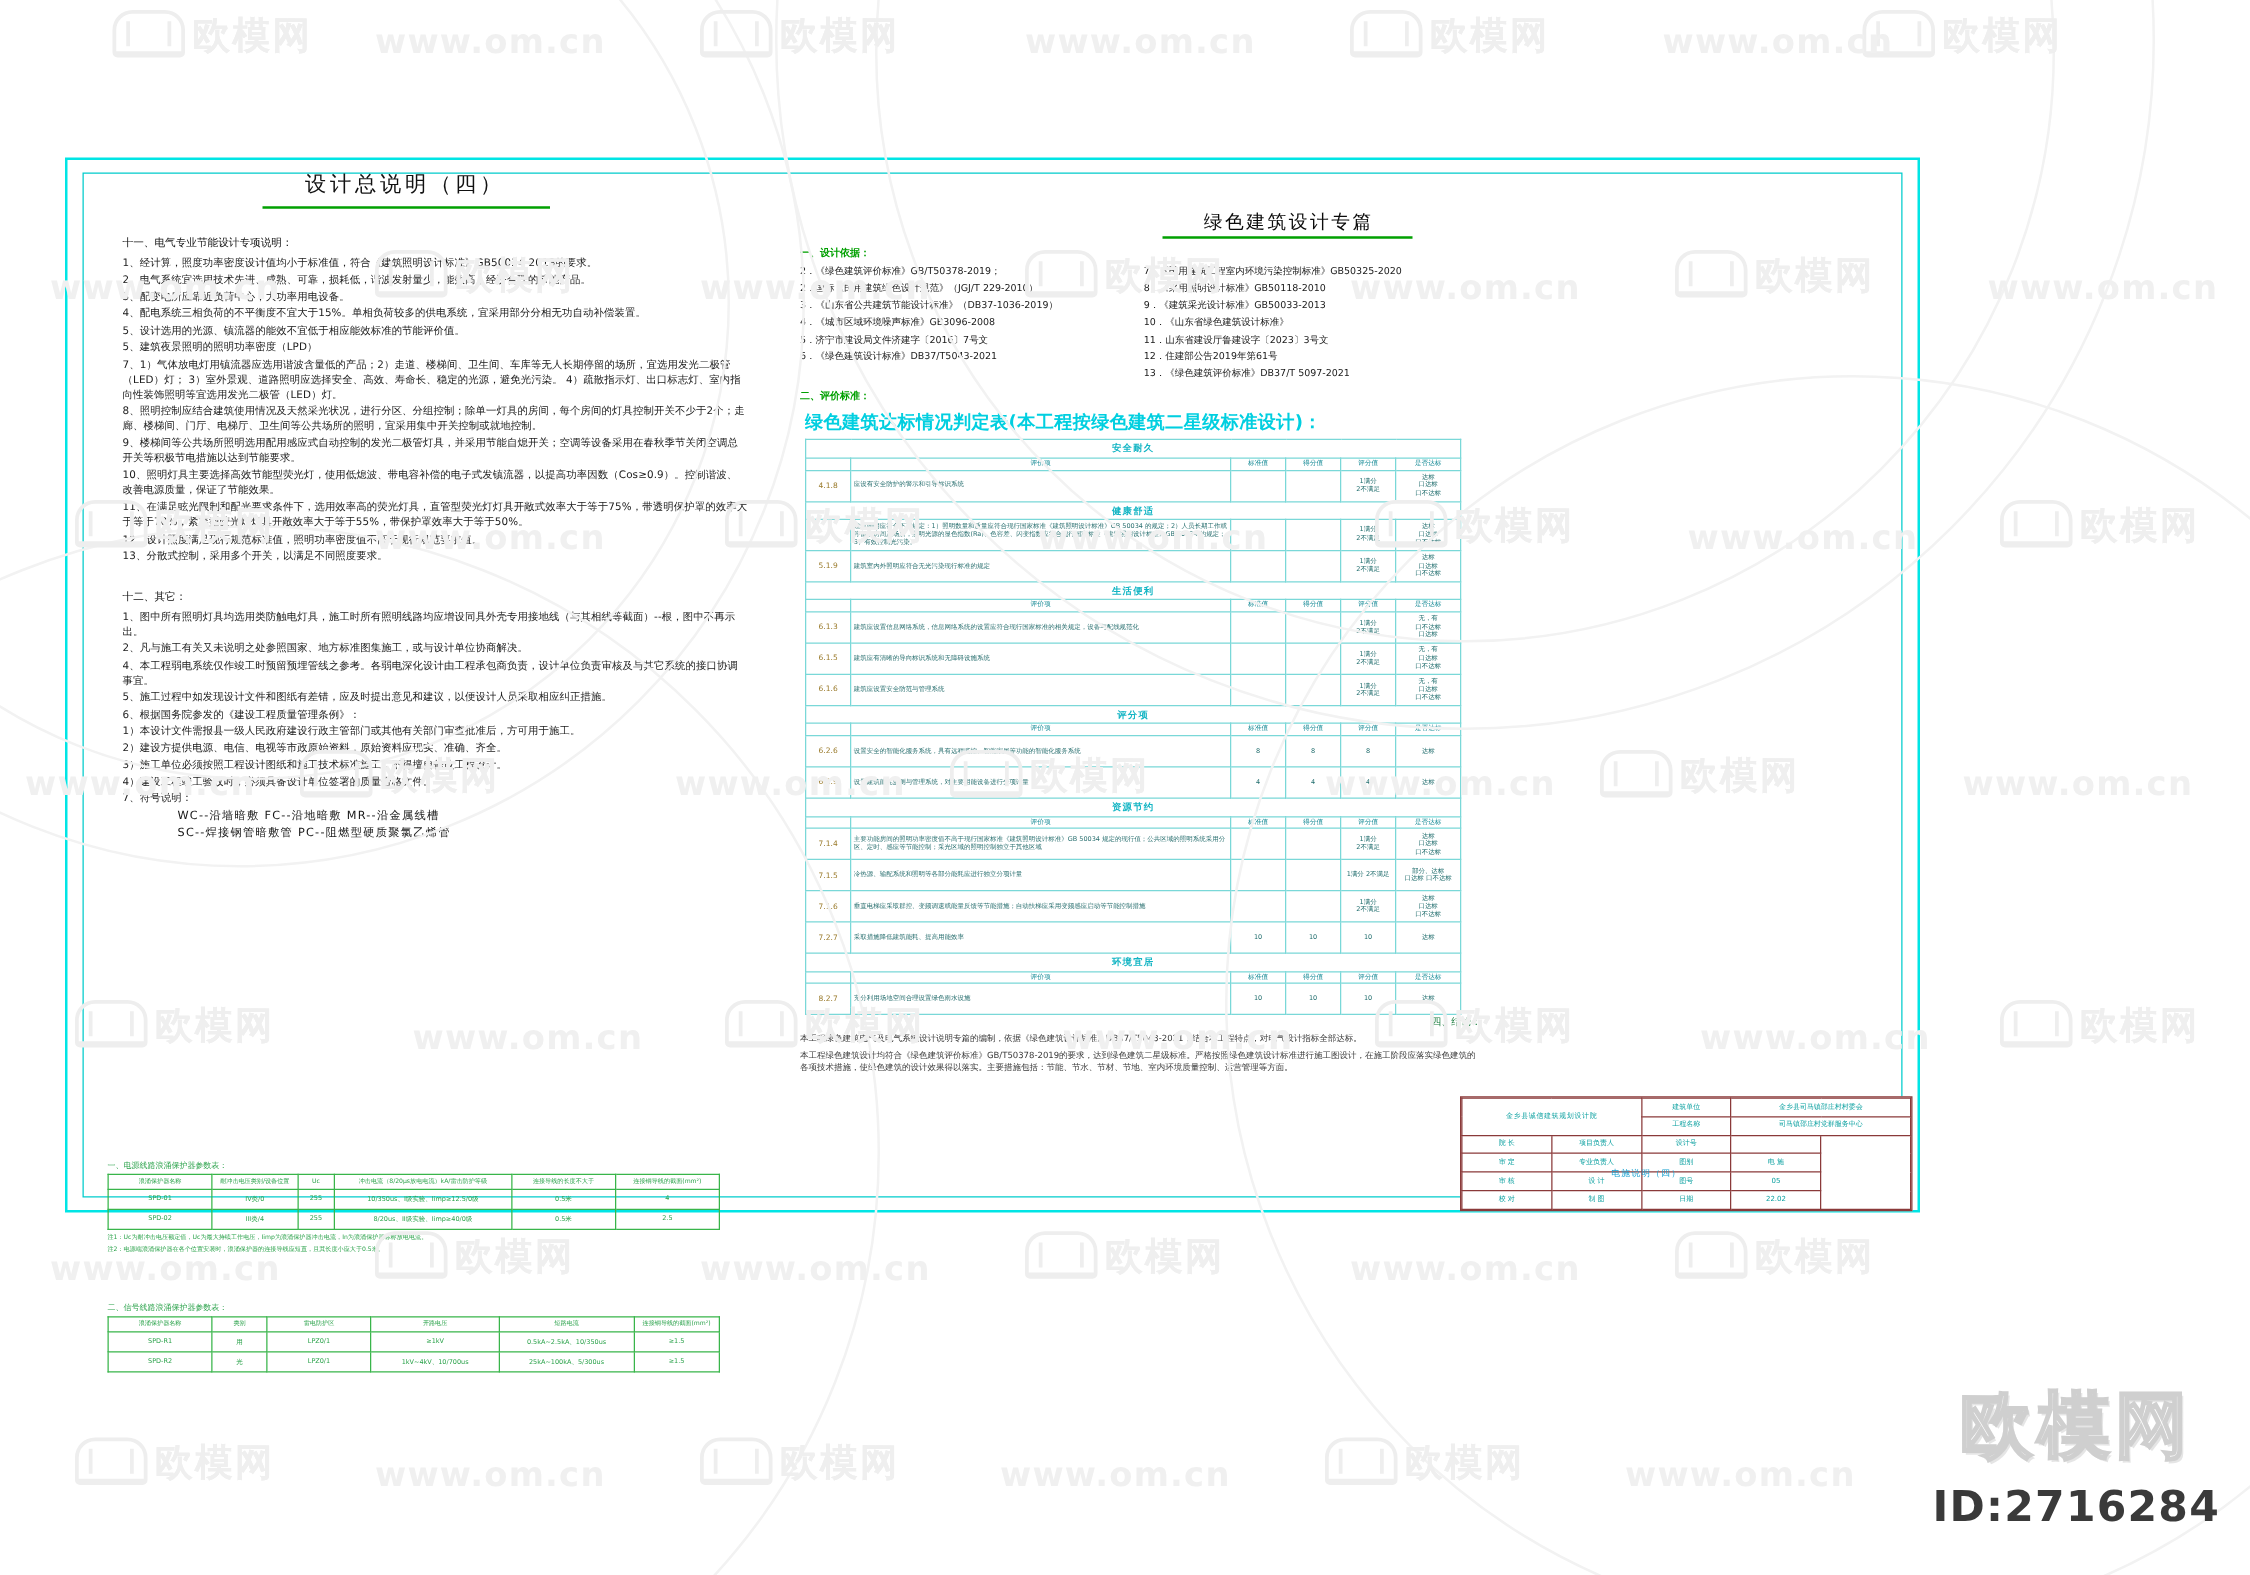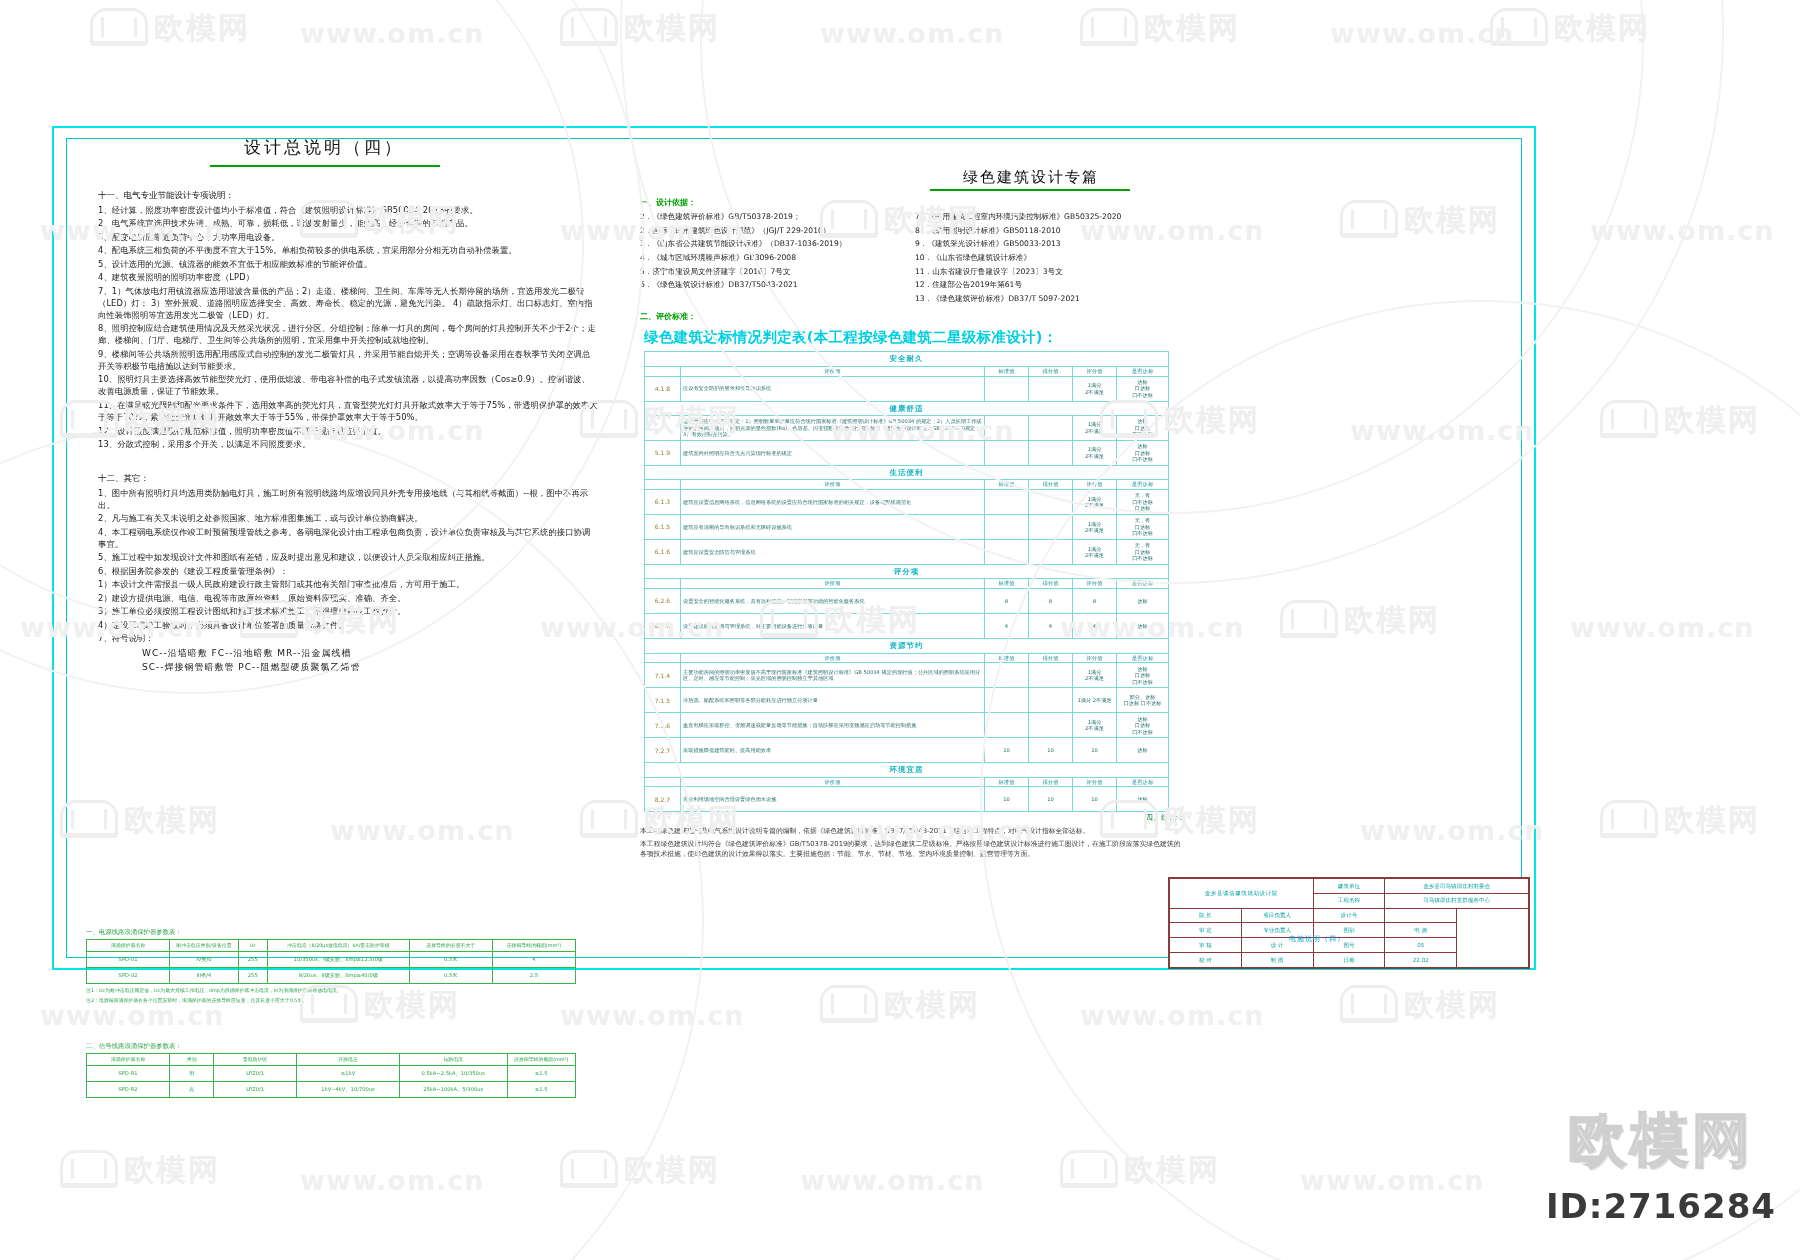--- a/index.html
+++ b/index.html
@@ -215,21 +215,21 @@
   <div class="title-main">设计总说明（四）</div>
   <div class="title-rule"></div>
 
   <div class="sec-head">十一、电气专业节能设计专项说明：</div>
   <div id="s11">
       <p class="ln wrap ind">1、经计算，照度功率密度设计值均小于标准值，符合《建筑照明设计标准》GB50034-2013的要求。</p>
       <p class="ln wrap ind">2、电气系统宜选用技术先进、成熟、可靠，损耗低，谐波发射量少，能效高，经济合理的节能产品。</p>
       <p class="ln wrap ind">3、配变电所应靠近负荷中心，大功率用电设备。</p>
       <p class="ln wrap ind">4、配电系统三相负荷的不平衡度不宜大于15%。单相负荷较多的供电系统，宜采用部分分相无功自动补偿装置。</p>
       <p class="ln wrap ind">5、设计选用的光源、镇流器的能效不宜低于相应能效标准的节能评价值。</p>
-      <p class="ln wrap ind">4、建筑夜景照明的照明功率密度（LPD）</p>
+      <p class="ln wrap ind">5、建筑夜景照明的照明功率密度（LPD）</p>
       <p class="ln wrap ind">7、1）气体放电灯用镇流器应选用谐波含量低的产品；2）走道、楼梯间、卫生间、车库等无人长期停留的场所，宜选用发光二极管（LED）灯； 3）室外景观、道路照明应选择安全、高效、寿命长、稳定的光源，避免光污染。 4）疏散指示灯、出口标志灯、室内指向性装饰照明等宜选用发光二极管（LED）灯。</p>
       <p class="ln wrap ind">8、照明控制应结合建筑使用情况及天然采光状况，进行分区、分组控制；除单一灯具的房间，每个房间的灯具控制开关不少于2个；走廊、楼梯间、门厅、电梯厅、卫生间等公共场所的照明，宜采用集中开关控制或就地控制。</p>
       <p class="ln wrap ind">9、楼梯间等公共场所照明选用配用感应式自动控制的发光二极管灯具，并采用节能自熄开关；空调等设备采用在春秋季节关闭空调总开关等积极节电措施以达到节能要求。</p>
       <p class="ln wrap ind">10、照明灯具主要选择高效节能型荧光灯，使用低熄波、带电容补偿的电子式发镇流器，以提高功率因数（Cos≥0.9）。控制谐波、改善电源质量，保证了节能效果。</p>
       <p class="ln wrap ind">11、在满足眩光限制和配光要求条件下，选用效率高的荧光灯具，直管型荧光灯灯具开敞式效率大于等于75%，带透明保护罩的效率大于等于70%，紧凑型荧光灯灯具开敞效率大于等于55%，带保护罩效率大于等于50%。</p>
       <p class="ln wrap ind">12、设计照度满足现行规范标准值，照明功率密度值不高于现行规范要求值。</p>
       <p class="ln wrap ind">13、分散式控制，采用多个开关，以满足不同照度要求。</p>
     </div>
 
   <div class="sec-head">十二、其它：</div>

